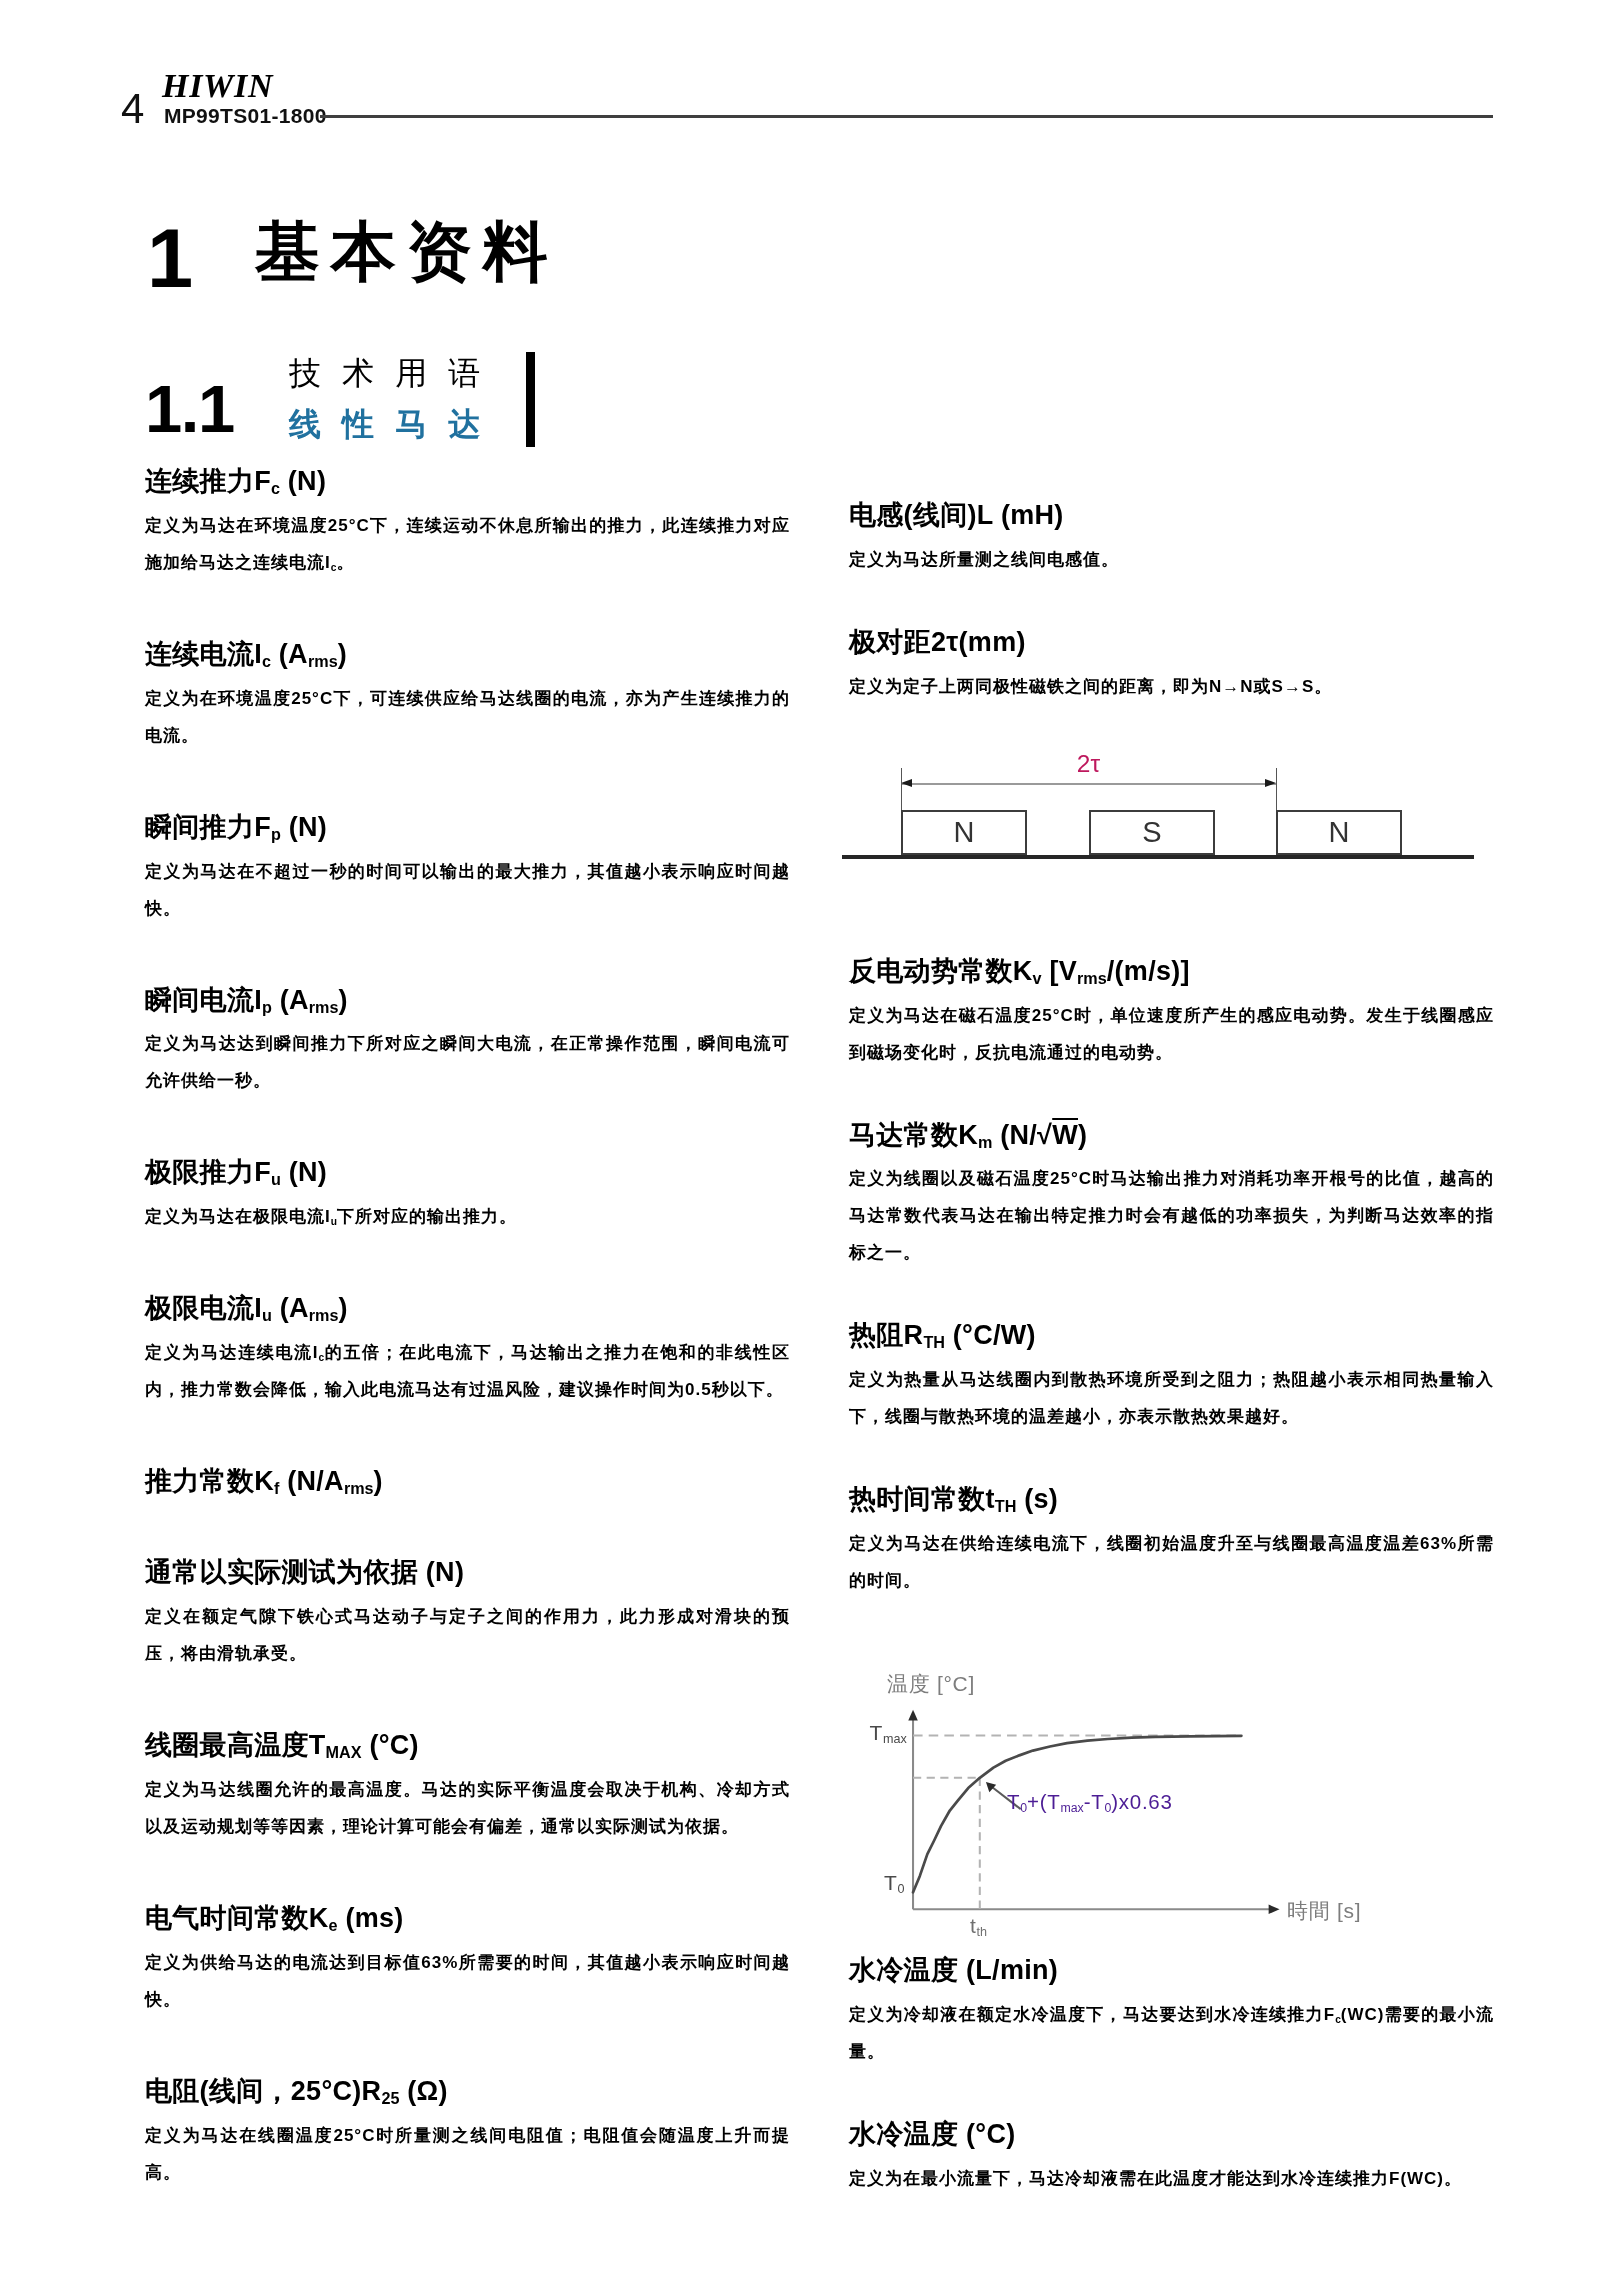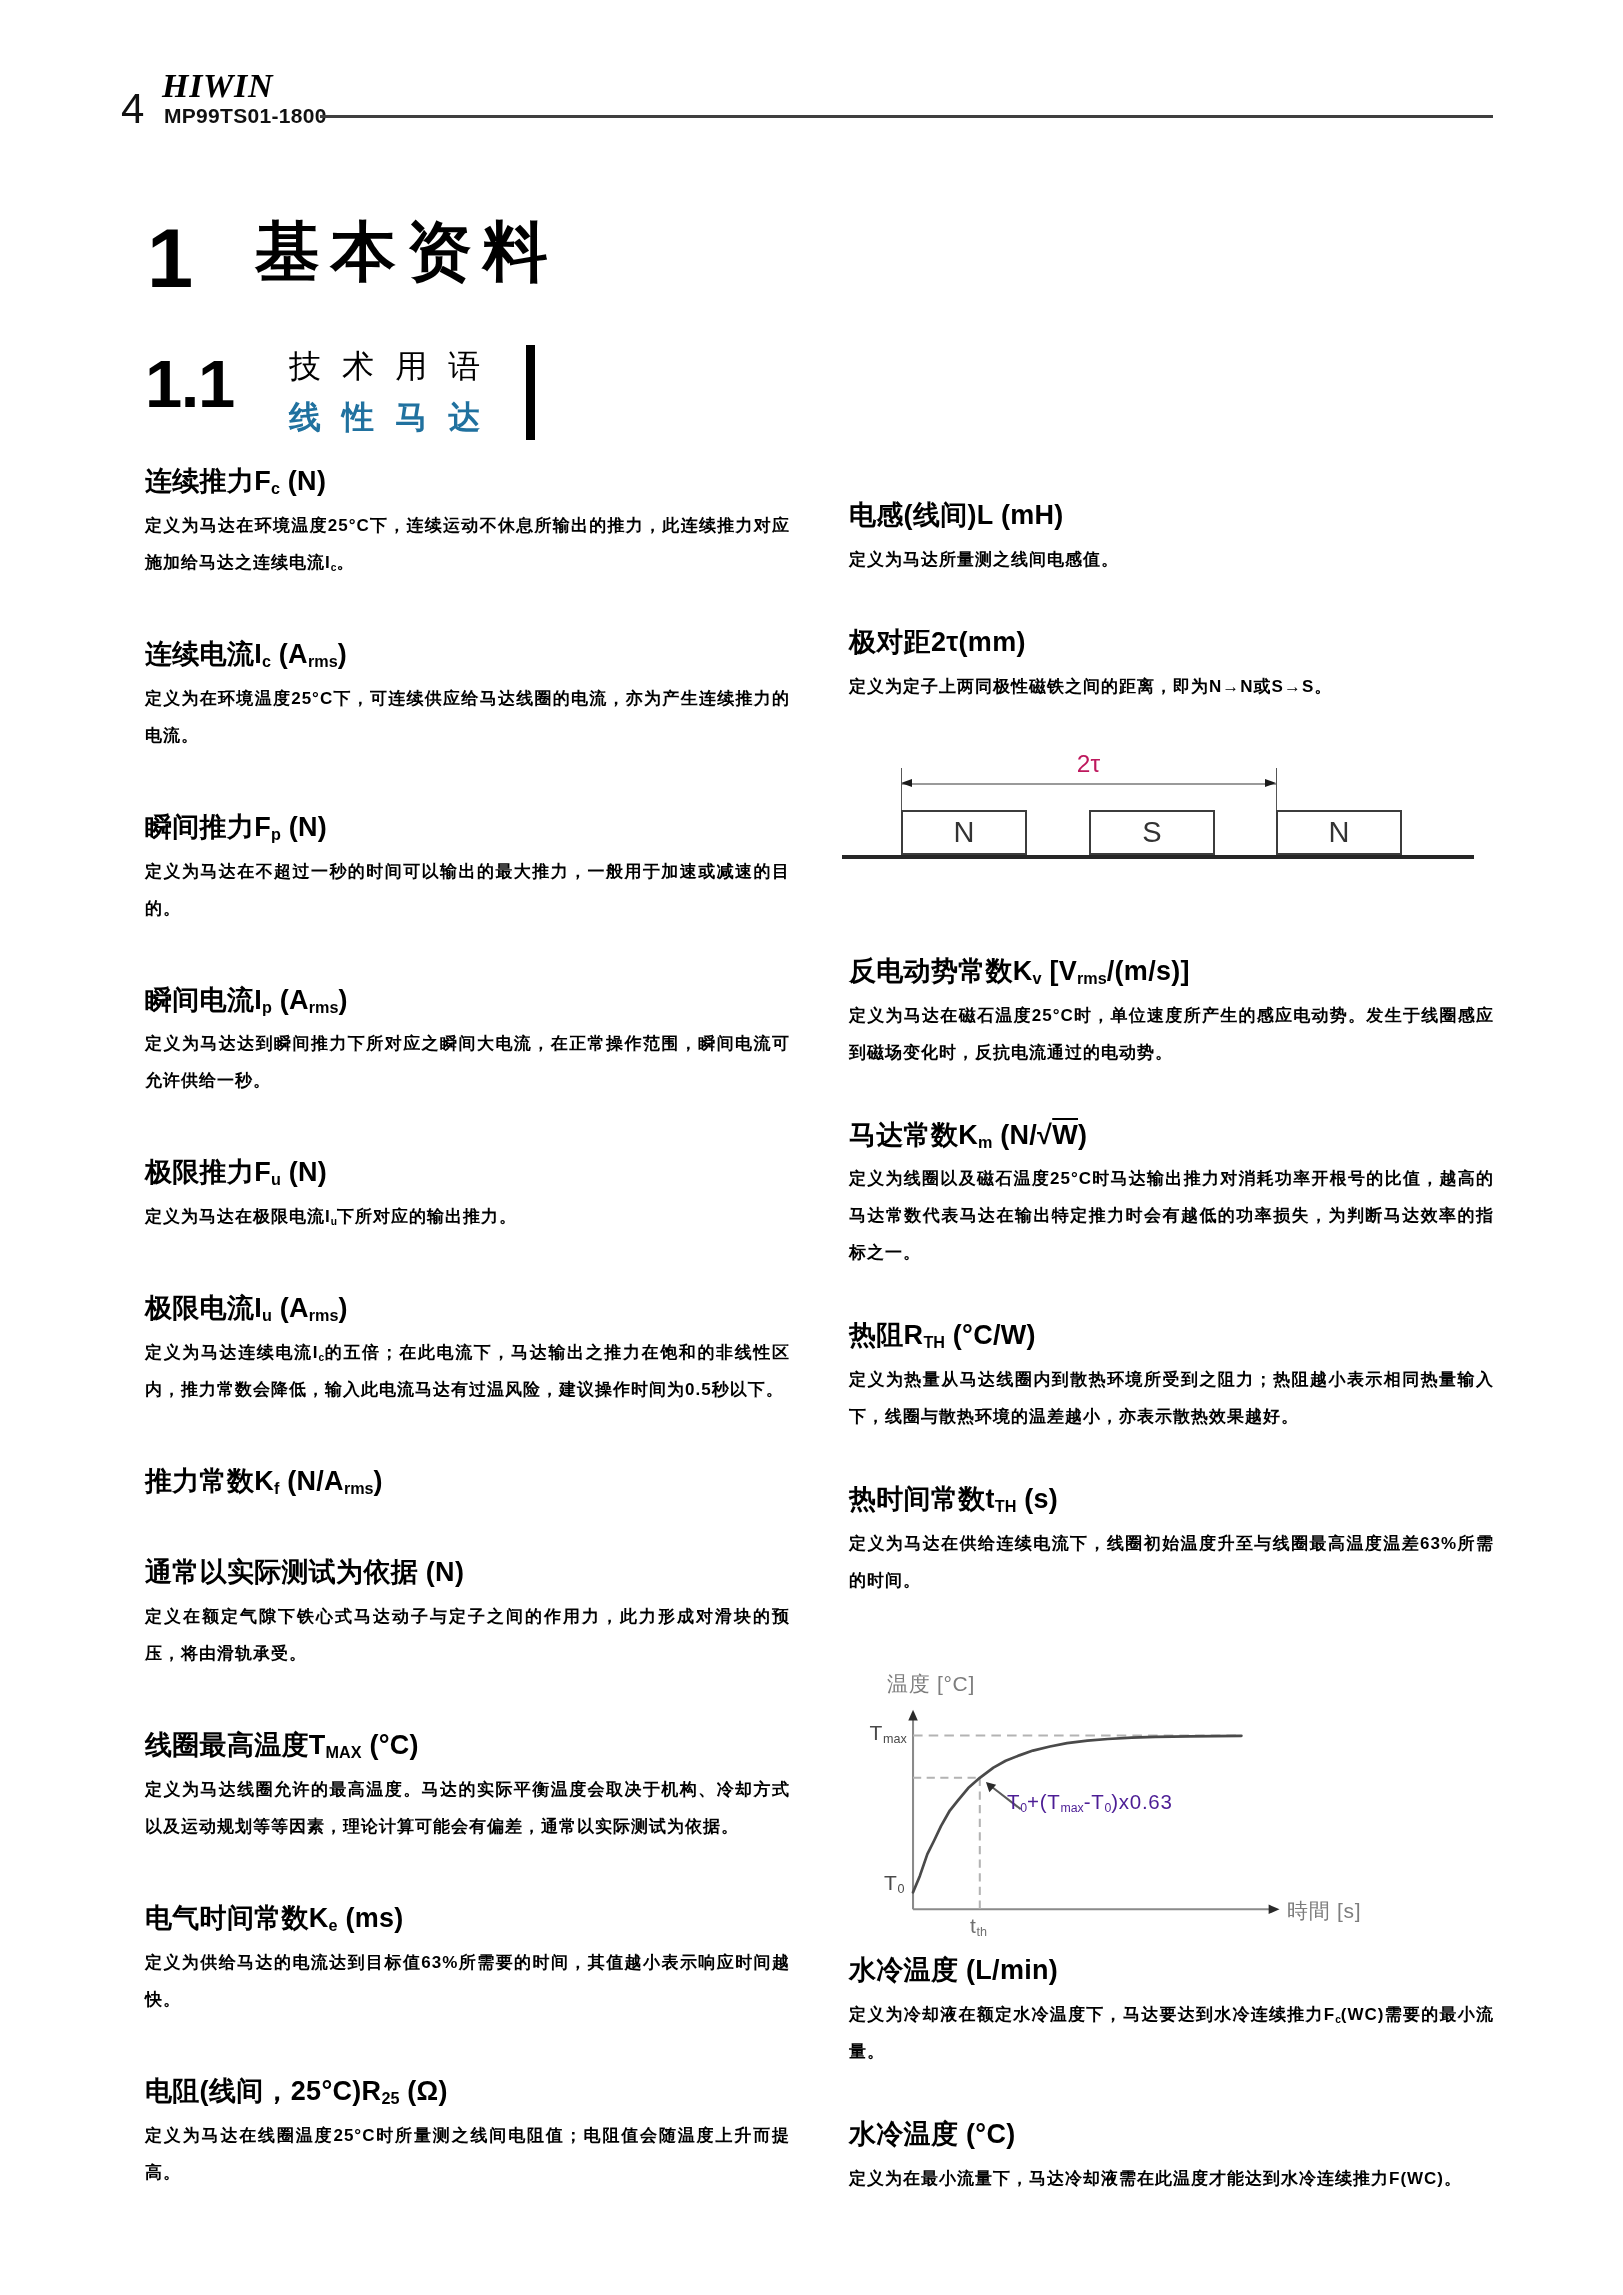--- a/index.html
+++ b/index.html
@@ -15,21 +15,21 @@
   header{position:absolute;top:0;left:0;right:0;height:136px;}
   .page-num{position:absolute;left:121px;top:85px;font-size:42px;font-weight:400;color:#111;}
   .brand{position:absolute;left:162px;top:67px;font-family:"Liberation Serif", serif;font-style:italic;font-weight:800;font-size:34px;letter-spacing:0.7px;color:#000;}
   .doc-code{position:absolute;left:164px;top:104px;font-size:21px;font-weight:700;letter-spacing:0.3px;color:#111;}
   .header-rule{position:absolute;left:320px;right:130px;top:115px;height:2.7px;background:#3f3f3f;}
   
   .h1-row{display:flex;align-items:flex-start;padding-left:147px;margin-top:217px;}
   .h1-num{font-size:83px;line-height:1;font-weight:800;letter-spacing:-1.4px;}
   .h1-title{font-size:65px;line-height:1.2;font-weight:700;letter-spacing:11px;margin-left:63px;margin-top:-4.1px;}
   
-  .h2-row{display:flex;align-items:flex-start;padding-left:145px;margin-top:45px;height:102px;}
+  .h2-row{display:flex;align-items:flex-end;padding-left:145px;margin-top:45px;height:102px;}
   .h2-num{font-size:67px;font-weight:800;letter-spacing:-1.4px;}
   .h2-titles{margin-left:55px;}
   .h2-line1{font-size:32px;font-weight:400;letter-spacing:6.1px;color:#000;}
   .h2-line2{font-size:32px;font-weight:700;letter-spacing:6.1px;margin-top:6.8px;}
   .h2-bar{width:8.9px;height:95px;background:#000;margin-left:40px;}
   
   .columns{display:flex;padding:0 129px 0 145px;margin-top:17.7px;column-gap:59px;}
   .col{flex:1 1 0;min-width:0;}
   .col-right{padding-top:34px;}
   .term{margin-bottom:57px;}
@@ -100,21 +100,21 @@
     <p class="term-body">定义为马达在环境温度25°C下，连续运动不休息所输出的推力，此连续推力对应施加给马达之连续电流I<sub>c</sub>。</p>
   </div>
 
   <div class="term">
     <h3 class="term-title">连续电流I<sub>c</sub> (A<sub>rms</sub>)</h3>
     <p class="term-body">定义为在环境温度25°C下，可连续供应给马达线圈的电流，亦为产生连续推力的电流。</p>
   </div>
 
   <div class="term">
     <h3 class="term-title">瞬间推力F<sub>p</sub> (N)</h3>
-    <p class="term-body">定义为马达在不超过一秒的时间可以输出的最大推力，一般用于加速或减速的目的。</p>
+    <p class="term-body">定义为马达在不超过一秒的时间可以输出的最大推力，其值越小表示响应时间越快。</p>
   </div>
 
   <div class="term">
     <h3 class="term-title">瞬间电流I<sub>p</sub> (A<sub>rms</sub>)</h3>
     <p class="term-body">定义为马达达到瞬间推力下所对应之瞬间大电流，在正常操作范围，瞬间电流可允许供给一秒。</p>
   </div>
 
   <div class="term">
     <h3 class="term-title">极限推力F<sub>u</sub> (N)</h3>
     <p class="term-body">定义为马达在极限电流I<sub>u</sub>下所对应的输出推力。</p>

